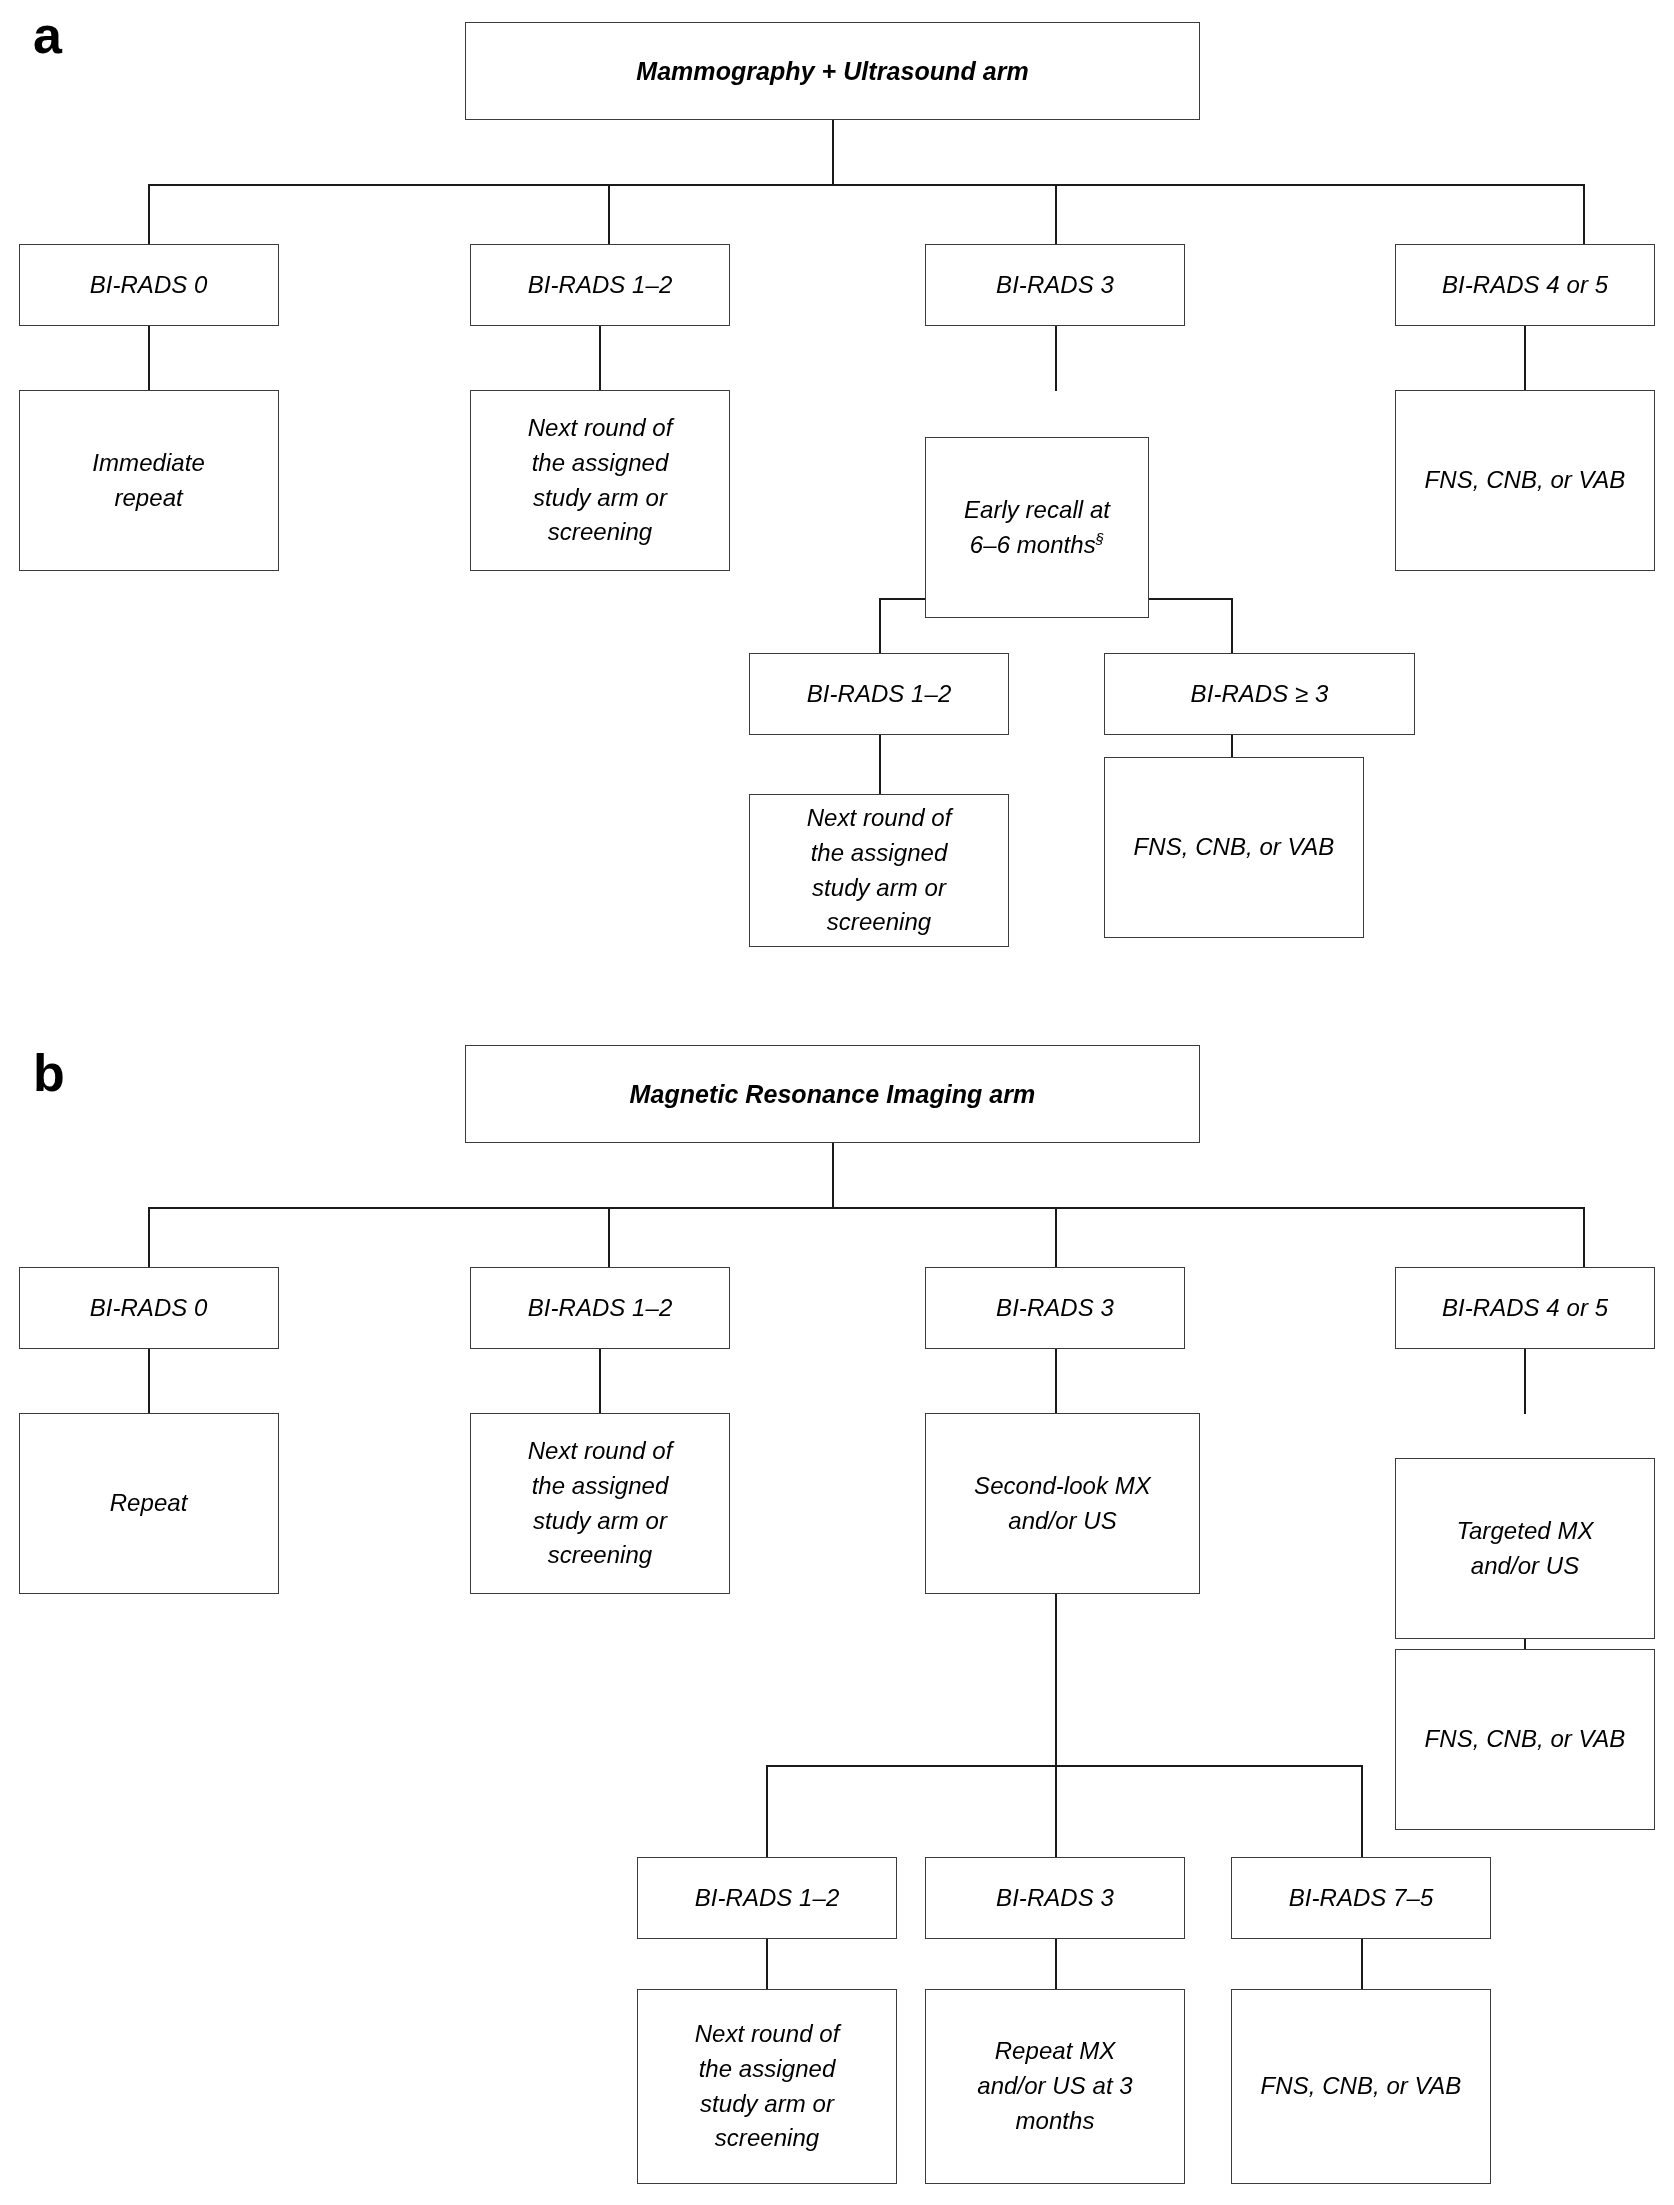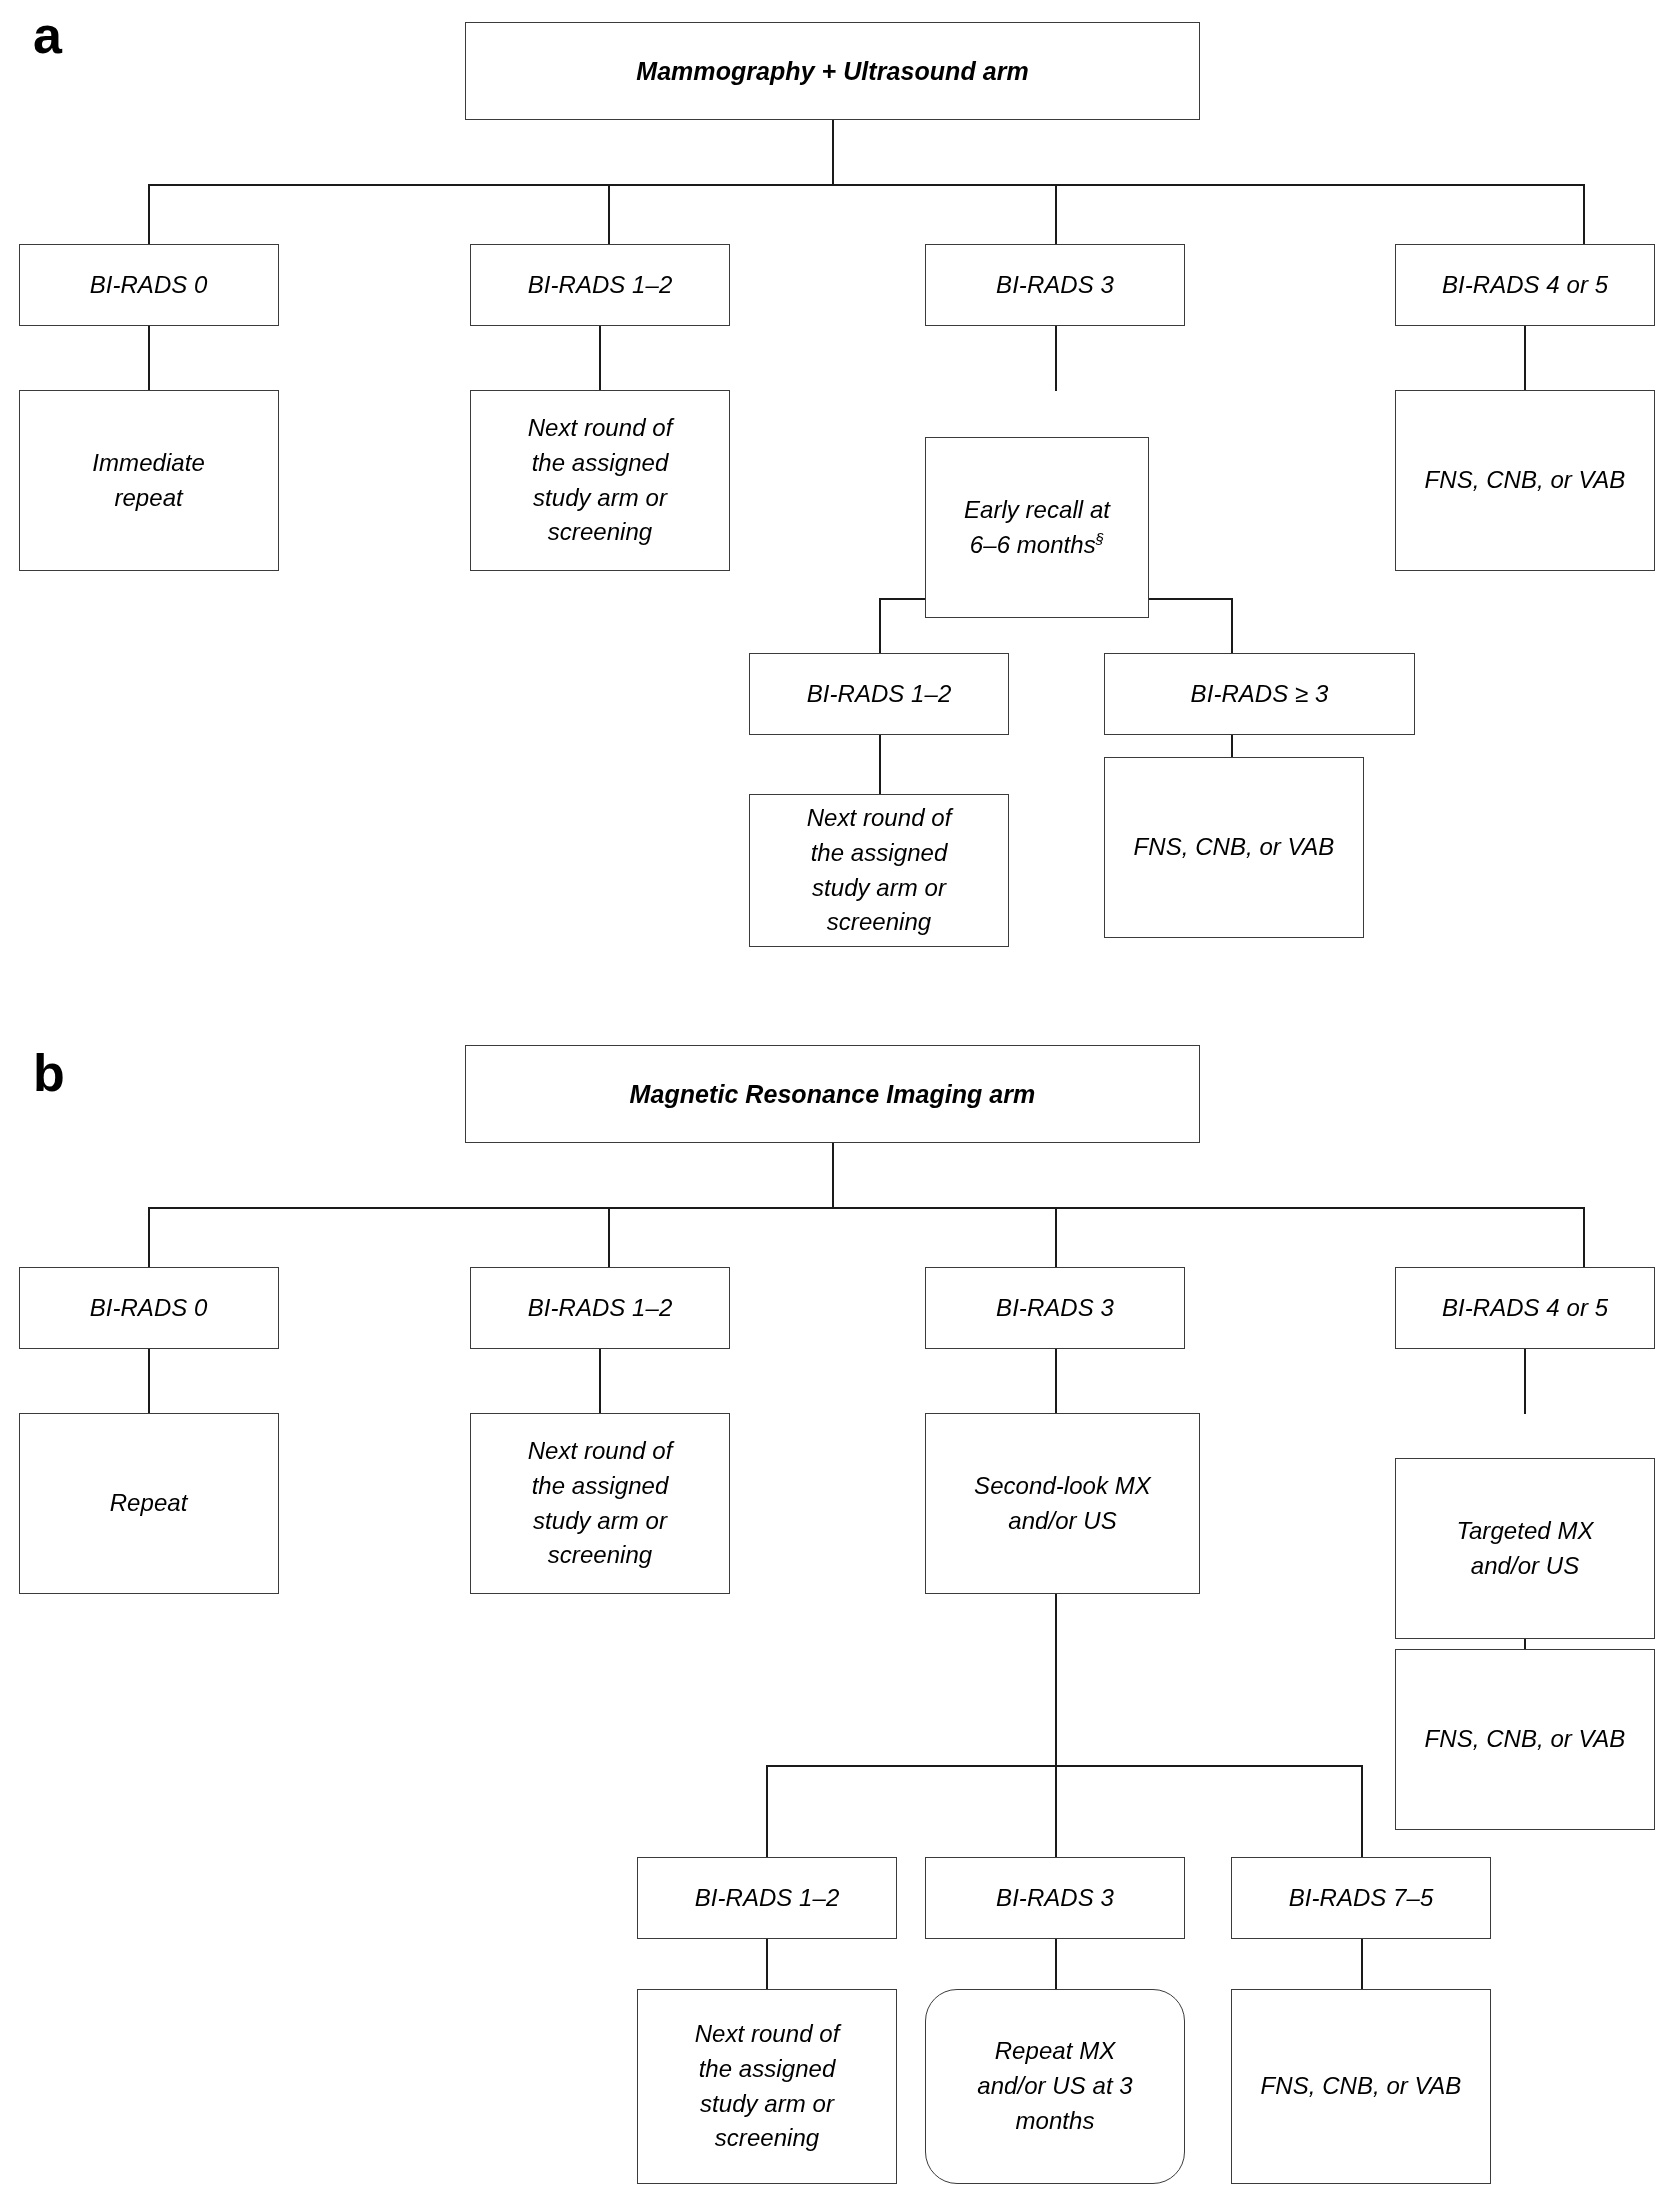--- a/index.html
+++ b/index.html
@@ -214,21 +214,21 @@
   <div class="ln v" style="left:766px;top:1939px;height:51px;"></div>
   <div class="ln v" style="left:1055px;top:1939px;height:51px;"></div>
   <div class="ln v" style="left:1361px;top:1939px;height:51px;"></div>
 
   <div class="node" style="left:637px;top:1989px;width:260px;height:195px;">
     <span class="txt">Next round of
 the assigned
 study arm or
 screening</span>
   </div>
-  <div class="node" style="left:925px;top:1989px;width:260px;height:195px;border-radius:32px;">
+  <div class="node" style="left:925px;top:1989px;width:260px;height:195px;">
     <span class="txt">Repeat MX
 and/or US at 3
 months</span>
   </div>
   <div class="node" style="left:1231px;top:1989px;width:260px;height:195px;">
     <span class="txt">FNS, CNB, or VAB</span>
   </div>
 
 </div>
 

